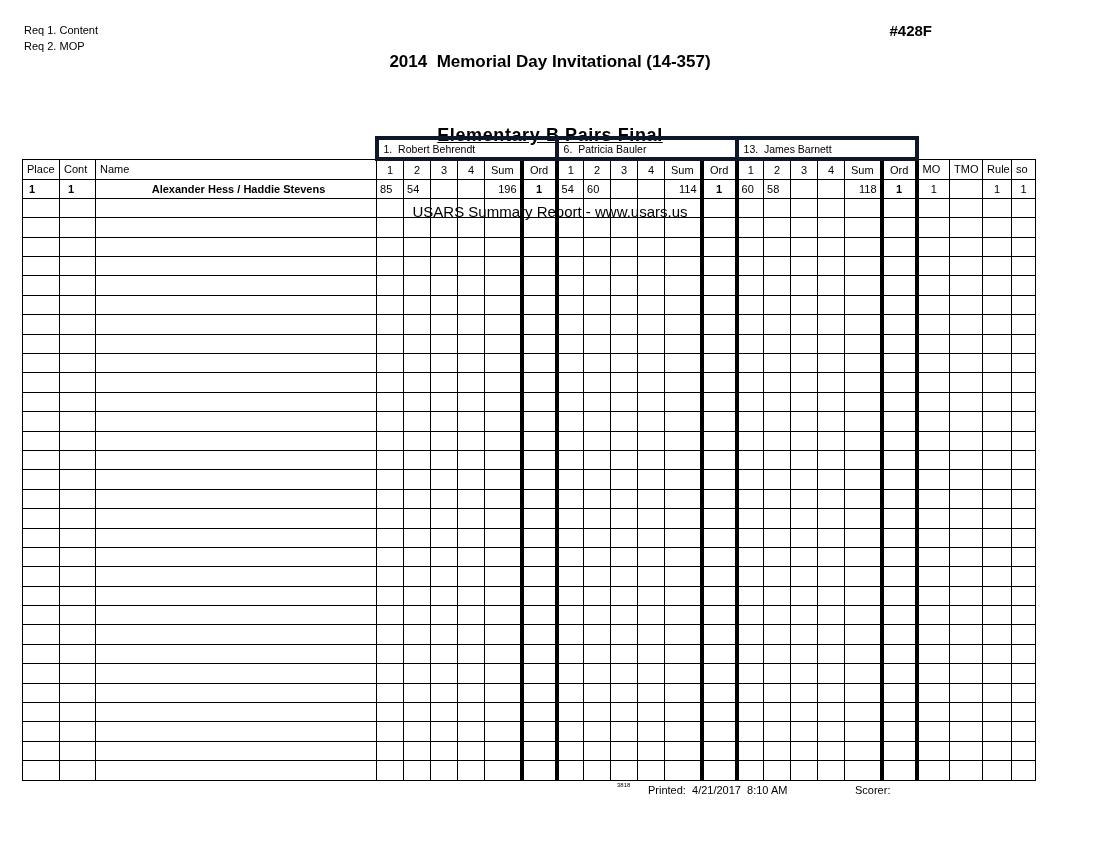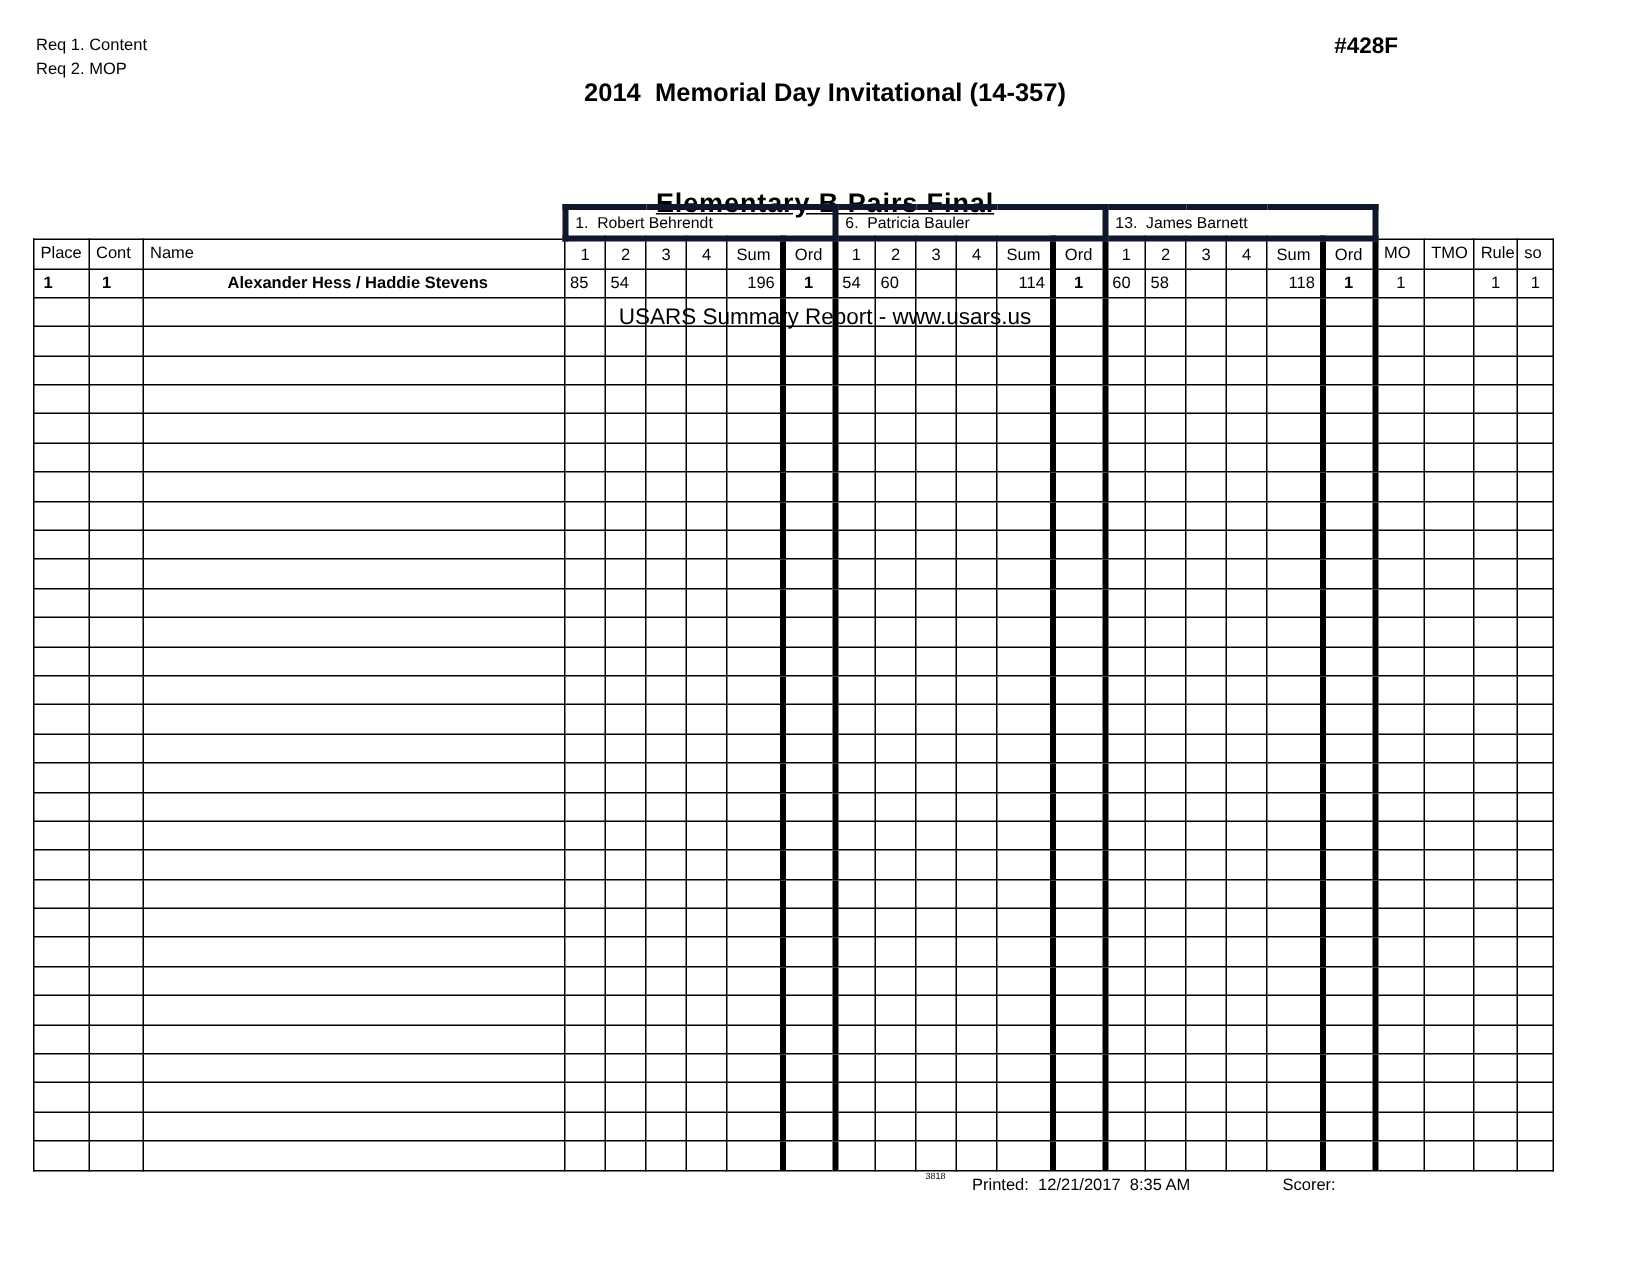--- a/index.html
+++ b/index.html
@@ -996,17 +996,17 @@
           <td class="mo"></td>
           <td class="tmo"></td>
           <td class="rule"></td>
           <td class="so"></td>
         </tr>
       </tbody>
   </table>
 
   <div class="footer">
     <span class="fcode">3818</span>
-    <span class="fprinted">Printed:  12/21/2017  8:35 AM</span>
+    <span class="fprinted">Printed:  4/21/2017  8:10 AM</span>
     <span class="fscorer">Scorer:</span>
   </div>
 
 </div>
 
 </body></html>

